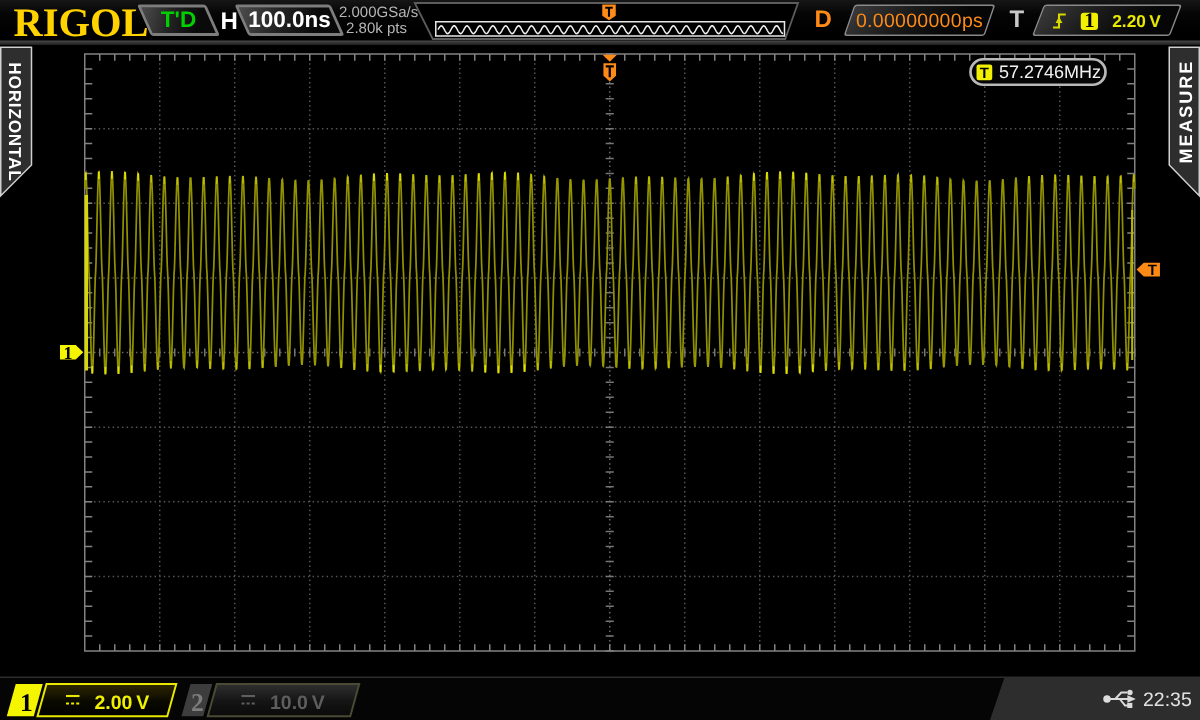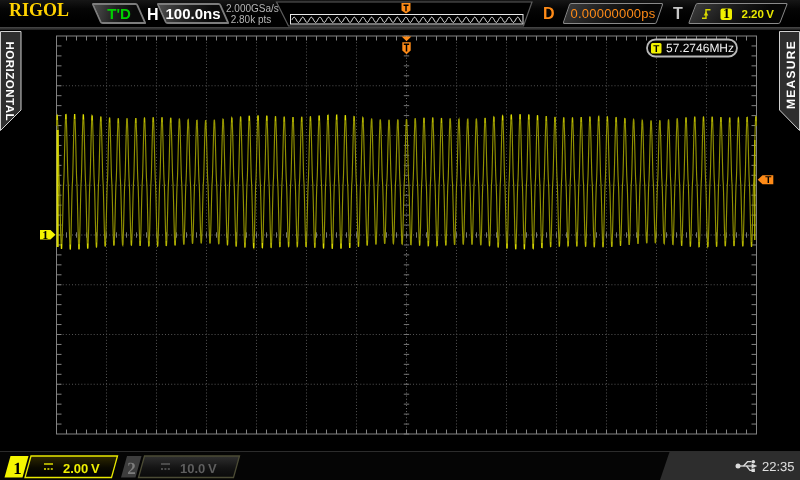--- a/index.html
+++ b/index.html
@@ -2,21 +2,21 @@
 <html><head><meta charset="utf-8">
 <style>
 html,body{margin:0;padding:0;background:#000;}
 #scr{position:relative;width:800px;height:480px;background:#000;overflow:hidden;
   font-family:"Liberation Sans",sans-serif;}
 #topbar{position:absolute;left:0;top:0;width:800px;height:30px;
   background:linear-gradient(180deg,#161616 0,#050505 30%,#000 70%);}
 #topbar .sep{position:absolute;left:0;top:27px;width:800px;height:3px;
   background:linear-gradient(180deg,#4a4a4a,#1d1d1d);}
 #logo{position:absolute;left:9px;top:0px;font-family:"Liberation Serif",serif;
-  font-weight:bold;font-size:18px;color:#ffd200;letter-spacing:0px;}
+  font-weight:bold;font-size:27px;color:#ffd200;letter-spacing:0px;}
 .pbox{position:absolute;top:3px;height:21px;border:2px solid #7d7d7d;border-radius:2px;
   background:linear-gradient(125deg,#4d4d4d 0,#222 40%,#0a0a0a 75%);box-sizing:border-box;}
 .pboxR{position:absolute;top:3px;height:21px;border:1px solid #8a8a8a;border-radius:2px;
   background:linear-gradient(125deg,#3a3a3a 0,#1a1a1a 40%,#060606 75%);box-sizing:border-box;}
 .lbl{position:absolute;font-weight:bold;}
 #tdbox{left:96px;width:46px;transform:skewX(24deg);}
 #tdbox span{color:#00cf00;}
 #hsbox{left:161px;width:64px;transform:skewX(24deg);}
 #hsbox span{color:#fff;}
 .pbox span{display:block;transform:skewX(-24deg);text-align:center;line-height:17px;

